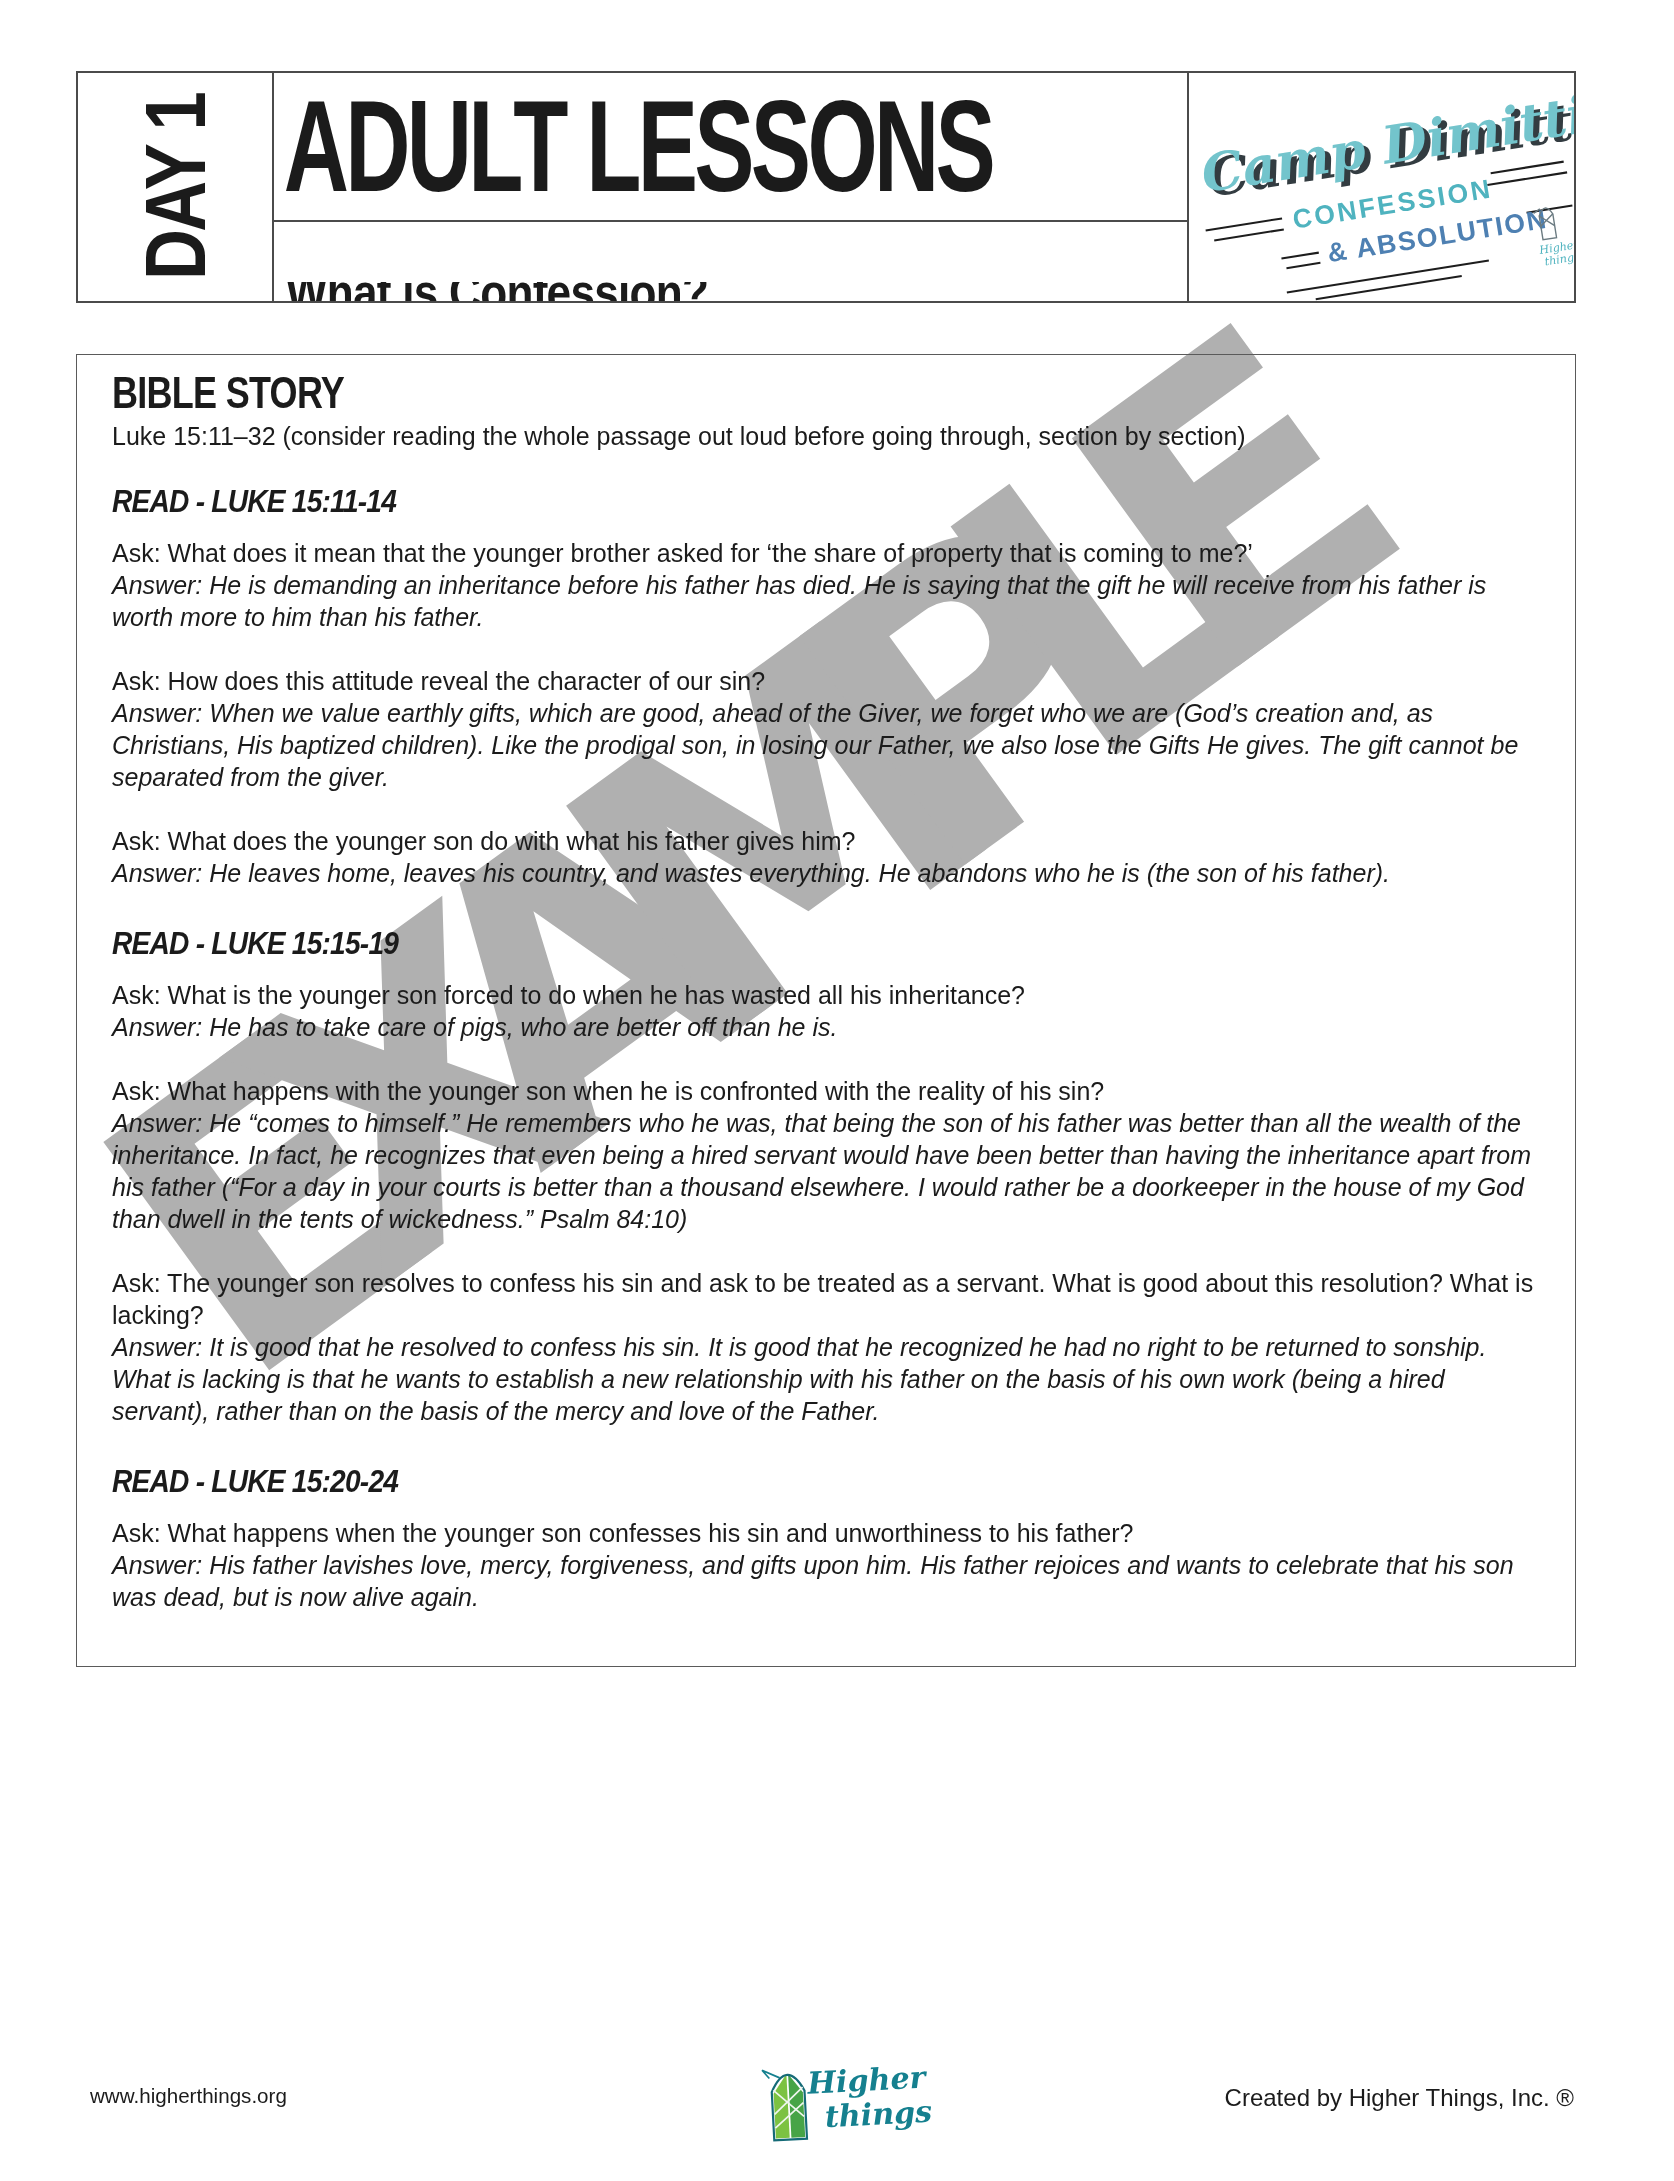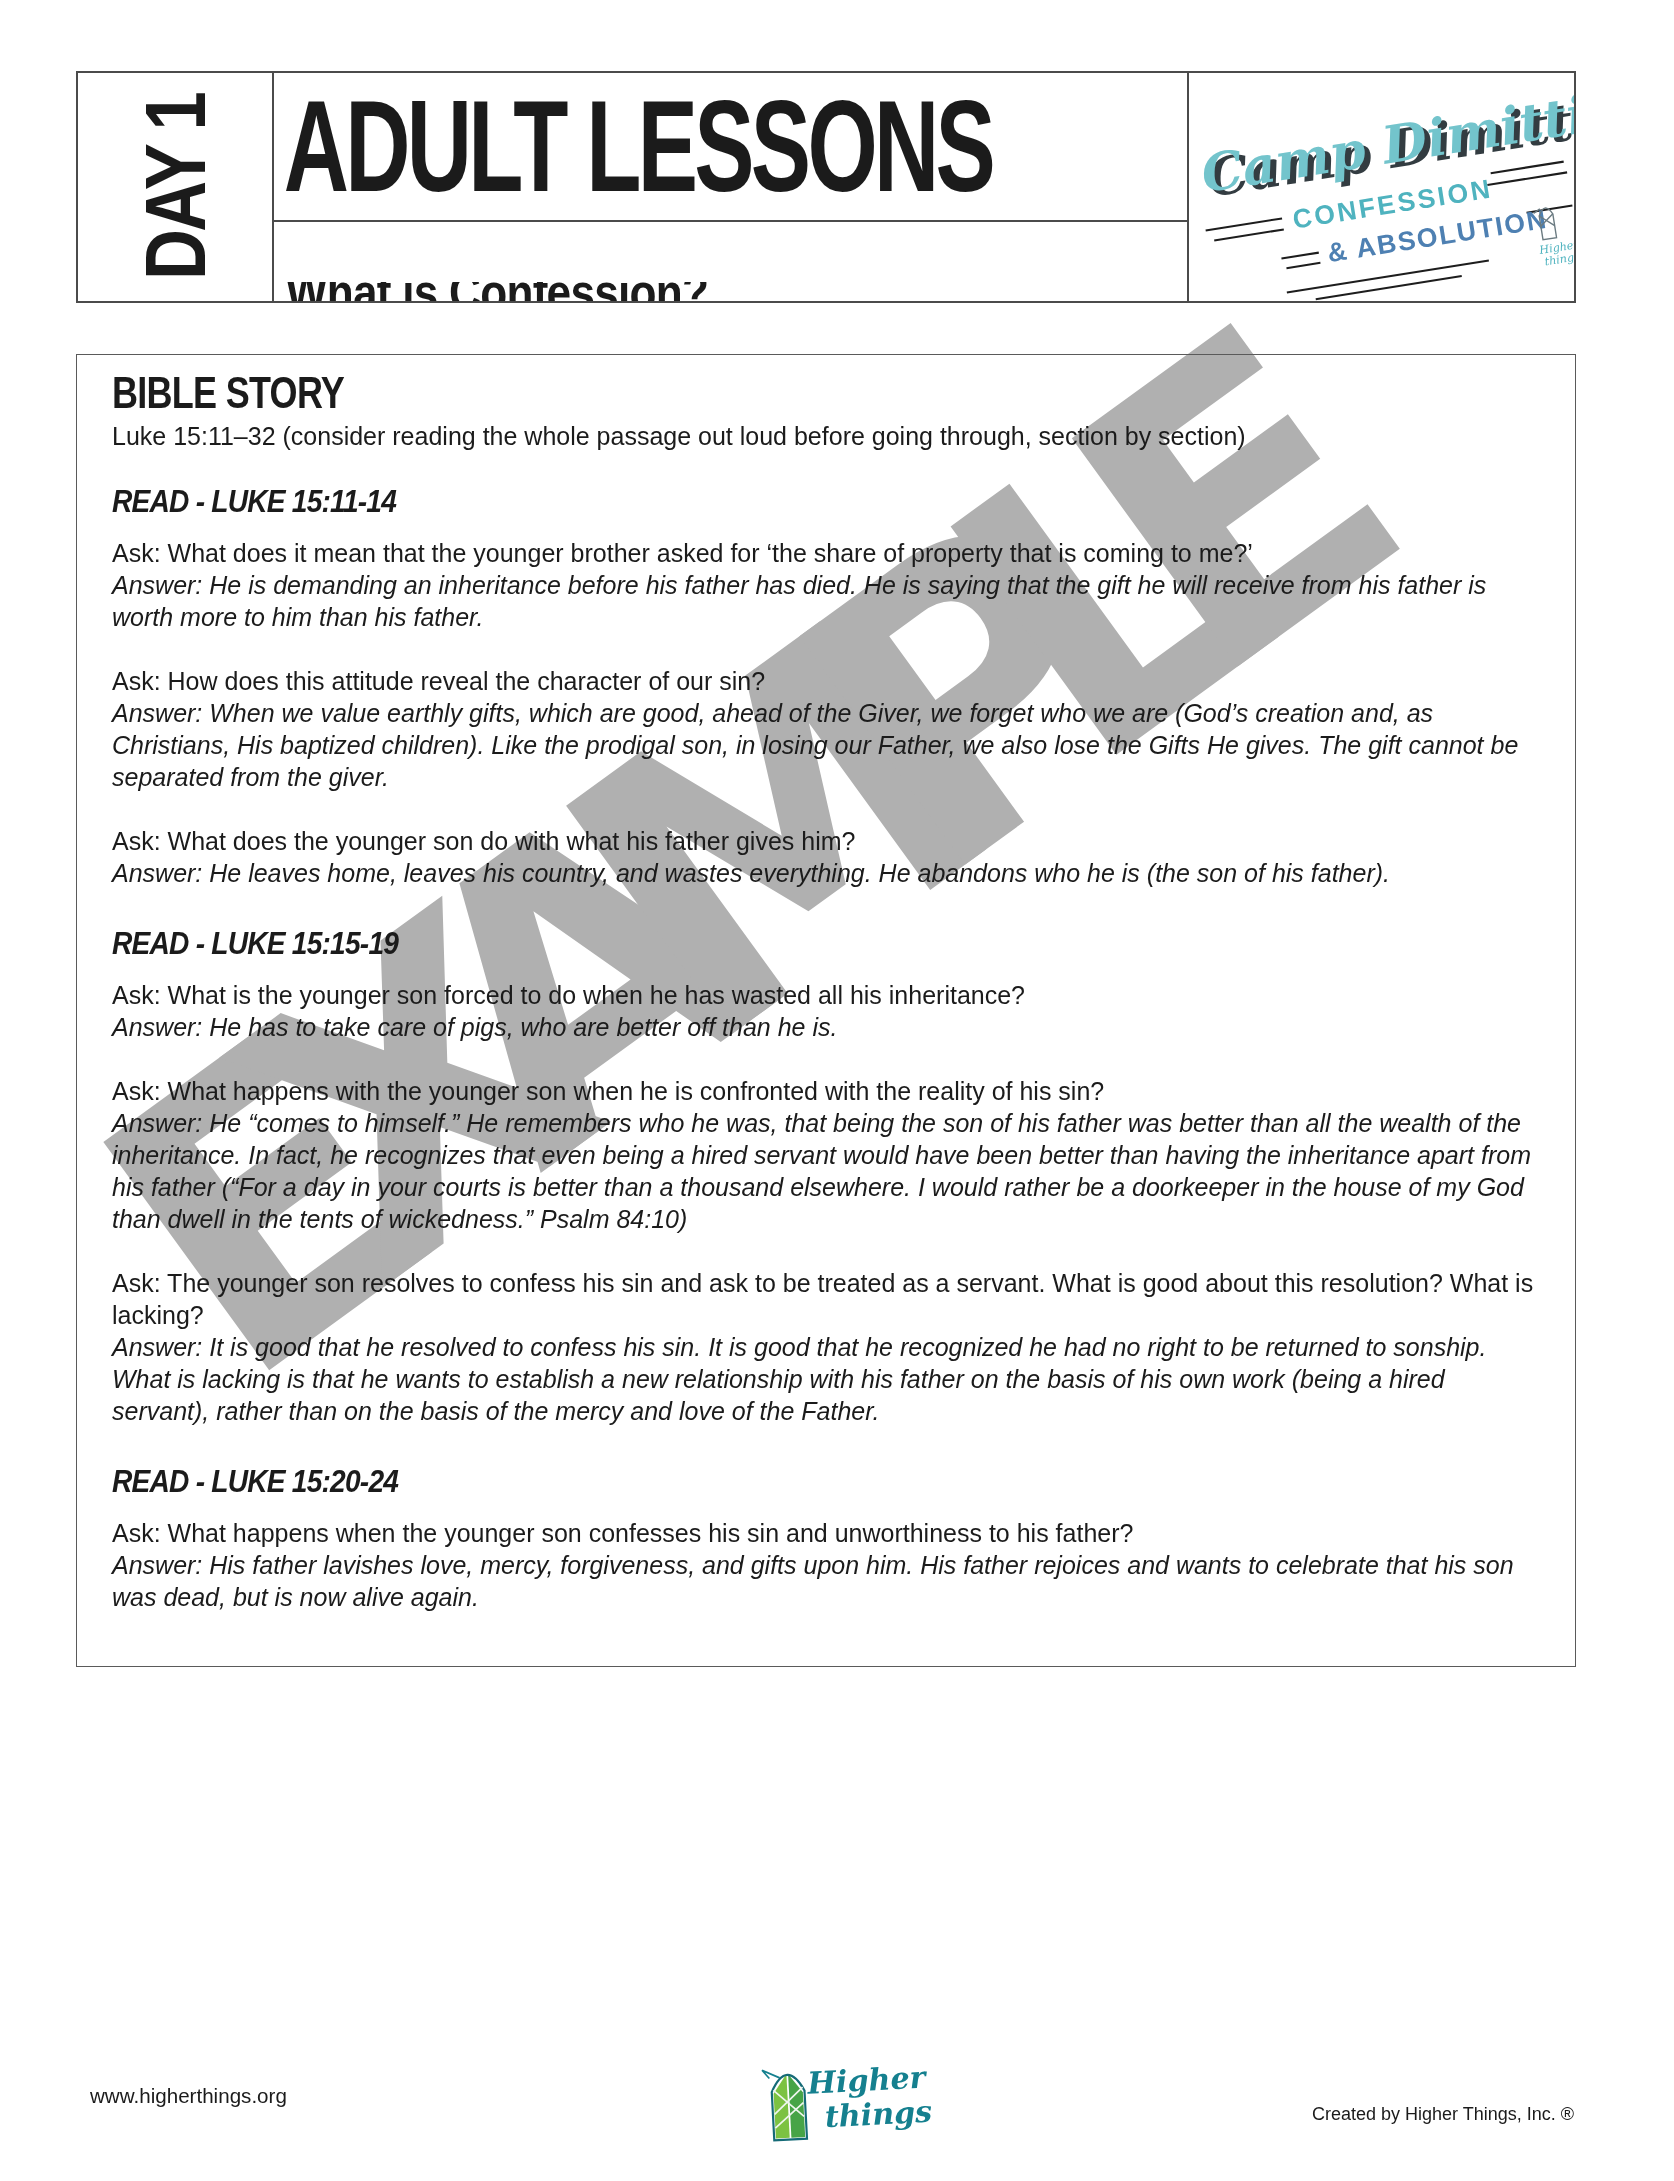--- a/index.html
+++ b/index.html
@@ -63,21 +63,21 @@
     transform:scaleX(0.88);transform-origin:left;white-space:nowrap;
     margin:34px 0 2.6px;line-height:1.25;
   }
   .read-h.first{margin-top:29px;}
   .qa{margin:16px 0 32px;}
   .qa:last-child{margin-bottom:0;}
   .qa p{margin:0;font-size:25px;line-height:32px;}
   .qa p.ans{font-style:italic;}
   
   .f-left{position:absolute;left:90px;top:2084px;font-size:20.6px;z-index:2;}
-  .f-right{position:absolute;right:100px;top:2084px;font-size:18px;z-index:2;margin-top:20px;}
+  .f-right{position:absolute;right:100px;top:2084px;font-size:24px;z-index:2;}
   .f-logo{position:absolute;left:755px;top:2048px;width:200px;height:102px;z-index:2;}
   .f-logo svg{width:100%;height:100%;display:block;}
   .ht-script{font-family:"DejaVu Serif",serif;font-style:italic;font-weight:bold;font-size:35px;fill:#15808f;}
 </style>
 </head>
 <body>
 
 <div class="watermark">EXAMPLE</div>
 
 <div class="hdr">

